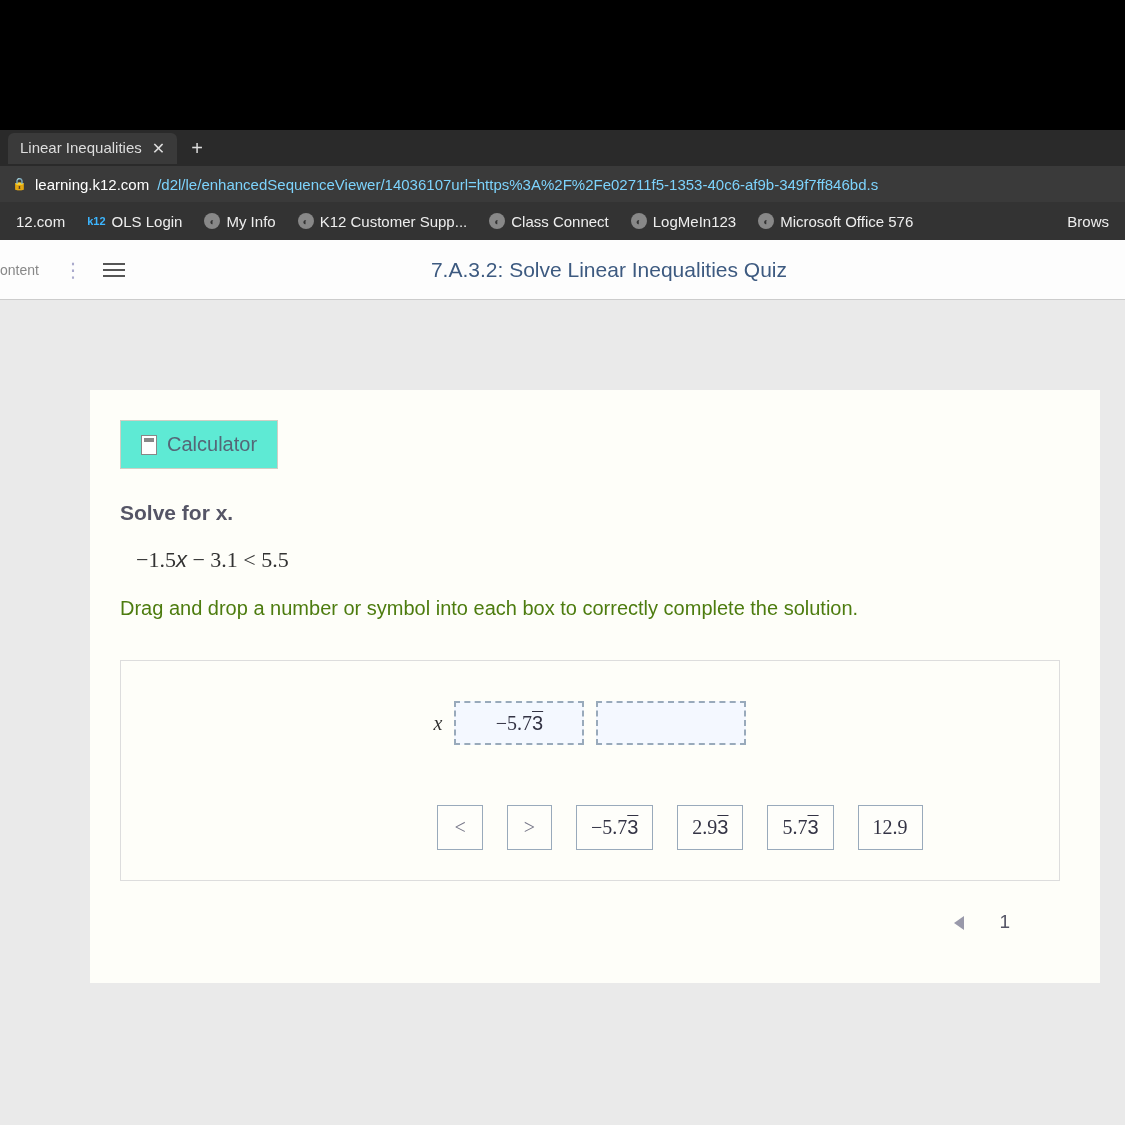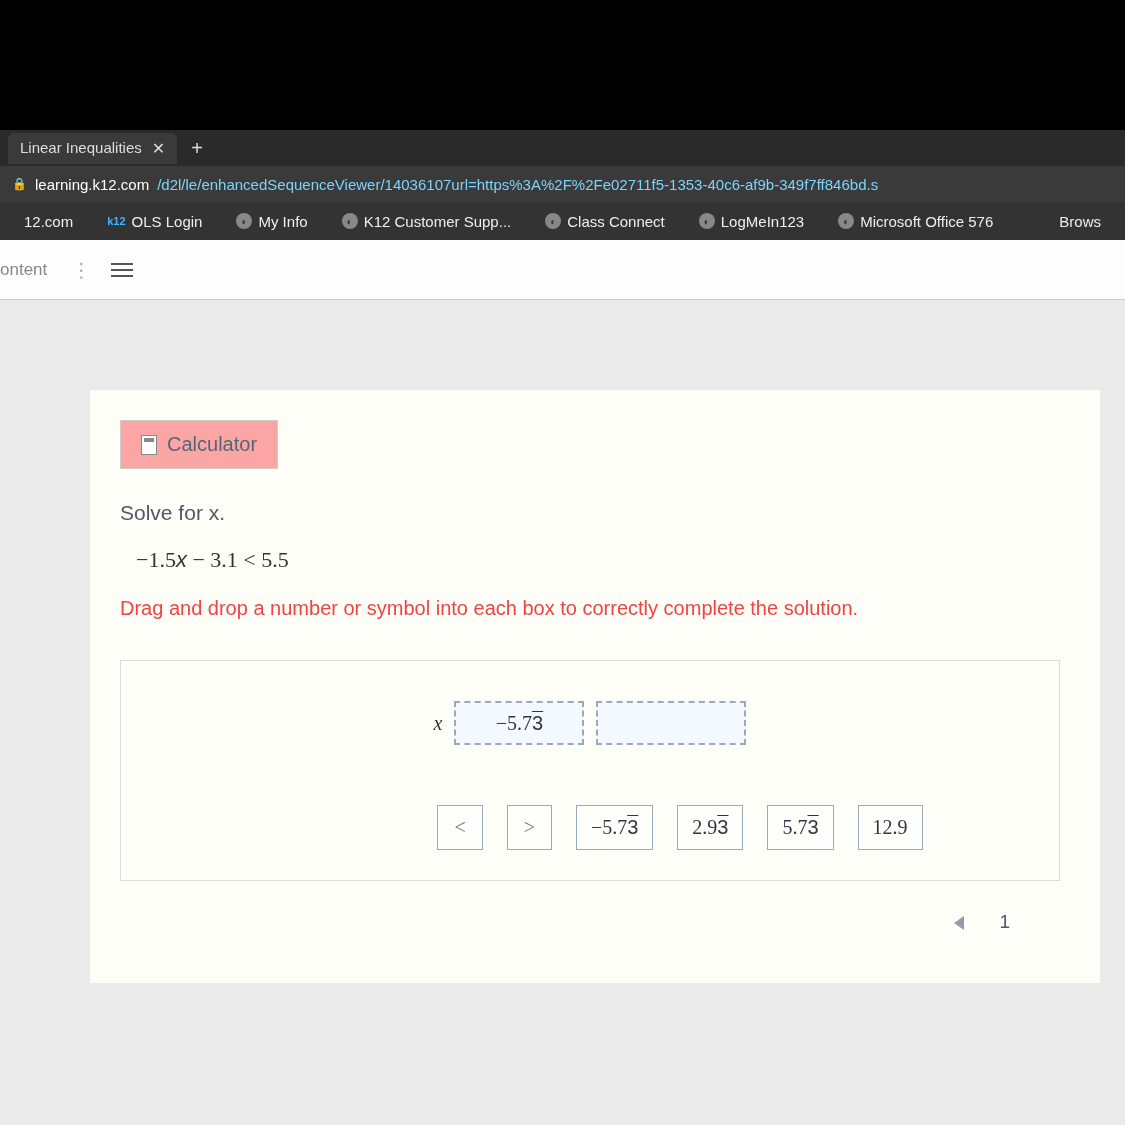--- a/index.html
+++ b/index.html
@@ -7,39 +7,39 @@
     .black-bar { height: 130px; background: #000; }
     .browser-chrome { height: 110px; background: linear-gradient(#3a3a3a, #2a2a2a); }
     .tab-bar { height: 36px; display: flex; align-items: center; padding-left: 8px; background: #2a2a2a; }
     .tab { display: flex; align-items: flex-start; gap: 10px; padding: 6px 12px; color: #ddd; font-size: 15px; border-radius: 6px 6px 0 0; background: #3a3a3a; }
     .tab-close { color: #ddd; font-size: 16px; cursor: pointer; }
     .new-tab { color: #ddd; font-size: 20px; padding: 0 14px; cursor: pointer; }
     .address-bar { height: 36px; display: flex; align-items: center; padding: 0 12px; background: #3a3a3a; gap: 8px; }
     .lock-icon { color: #ddd; font-size: 12px; }
     .url-domain { color: #fff; font-size: 15px; }
     .url-path { color: #7dd3fc; font-size: 15px; white-space: nowrap; overflow: hidden; }
-    .bookmarks-bar { height: 38px; display: flex; align-items: center; padding: 0 24px; gap: 34px; background: #333; color: #eee; font-size: 15px; }
+    .bookmarks-bar { height: 38px; display: flex; align-items: center; padding: 0 16px; gap: 22px; background: #333; color: #eee; font-size: 15px; }
     .bookmark { display: flex; align-items: center; gap: 6px; cursor: pointer; white-space: nowrap; }
     .bookmark-icon { width: 16px; height: 16px; background: #888; border-radius: 50%; display: flex; align-items: center; justify-content: center; font-size: 10px; color: #333; }
     .k12-icon { color: #3cb6ff; font-weight: bold; font-size: 11px; }
     .page { background: #f0f0f0; height: calc(1125px - 240px); }
     .page-header { background: #fdfdfd; border-bottom: 1px solid #ccc; height: 60px; display: flex; align-items: center; padding: 0 4px 0 0; }
-    .content-label { color: #888; font-size: 17px; padding-right: 16px; }
+    .content-label { color: #888; font-size: 14px; padding-right: 16px; }
     .vdots { color: #aac; padding: 0 8px; font-size: 20px; }
     .hamburger { display: inline-flex; flex-direction: column; gap: 4px; padding: 0 12px; cursor: pointer; }
     .hamburger span { width: 22px; height: 2px; background: #555; }
     .page-title { flex: 1; text-align: center; color: #3d5a80; font-size: 21px; padding-right: 40px; }
     .content-area { padding: 90px 0 0 90px; background: #eaeaea; height: calc(100% - 60px); }
     .quiz-card { background: #fefef9; padding: 30px 40px 50px 30px; width: 1010px; }
-    .calc-btn { display: inline-flex; align-items: center; gap: 10px; background: #fca5a5; border: 1px solid #d0cec4; padding: 12px 20px; color: #556677; font-size: 20px; cursor: pointer; }
+    .calc-btn { display: inline-flex; align-items: center; gap: 10px; background: #5eead4; border: 1px solid #d0cec4; padding: 12px 20px; color: #556677; font-size: 20px; cursor: pointer; }
     .calc-icon { width: 16px; height: 20px; background: #fff; border: 1px solid #888; position: relative; }
     .calc-icon::before { content: ''; position: absolute; top: 2px; left: 2px; right: 2px; height: 4px; background: #888; }
-    .prompt { color: #556; font-size: 21px; margin: 32px 0 10px 0; }
+    .prompt { color: #556; font-size: 21px; margin: 32px 0 10px 0; font-weight: bold; }
     .equation { color: #333; font-size: 22px; margin: 22px 16px; font-family: 'Times New Roman', serif; }
-    .instruction { color: #ef4444; font-size: 20px; margin: 24px 0 40px 0; }
+    .instruction { color: #4d7c0f; font-size: 20px; margin: 24px 0 40px 0; }
     .answer-area { border: 1px solid #ddd; padding: 40px 20px 30px 20px; display: flex; flex-direction: column; align-items: center; gap: 60px; }
     .answer-row { display: flex; align-items: center; gap: 12px; }
     .x-label { font-size: 20px; font-style: italic; color: #333; font-family: 'Times New Roman', serif; }
     .drop-box { width: 130px; height: 44px; border: 2px dashed #9ab; background: #f4f8ff; display: flex; align-items: center; justify-content: center; font-size: 20px; color: #334; font-family: 'Times New Roman', serif; }
     .drop-box-empty { width: 150px; height: 44px; border: 2px dashed #9ab; background: #f4f8ff; }
     .choices-row { display: flex; gap: 24px; align-items: center; margin-left: 180px; }
     .choice { border: 1px solid #9ab; padding: 10px 14px; background: #fefefa; color: #334; font-size: 20px; cursor: pointer; font-family: 'Times New Roman', serif; }
     .choice.sym { padding: 10px 16px; color: #778; }
     .pager { text-align: right; color: #556; font-size: 19px; padding: 30px 50px 0 0; }
     .pager-arrow { display: inline-block; width: 0; height: 0; border-top: 7px solid transparent; border-bottom: 7px solid transparent; border-right: 10px solid #99a; margin-right: 30px; vertical-align: middle; }
@@ -99,20 +99,21 @@
 
 <div class="page">
   <div class="page-header">
     <span class="content-label">ontent</span>
     <span class="vdots">⋮</span>
     <span class="hamburger">
         <span></span>
         <span></span>
         <span></span>
       </span>
+    <div class="page-title">7.A.3.2: Solve Linear Inequalities Quiz</div>
   </div>
 
   <div class="content-area">
     <div class="quiz-card">
       <div class="calc-btn">
         <span class="calc-icon"></span>
         <span>Calculator</span>
       </div>
 
       <div class="prompt">Solve for x.</div>

